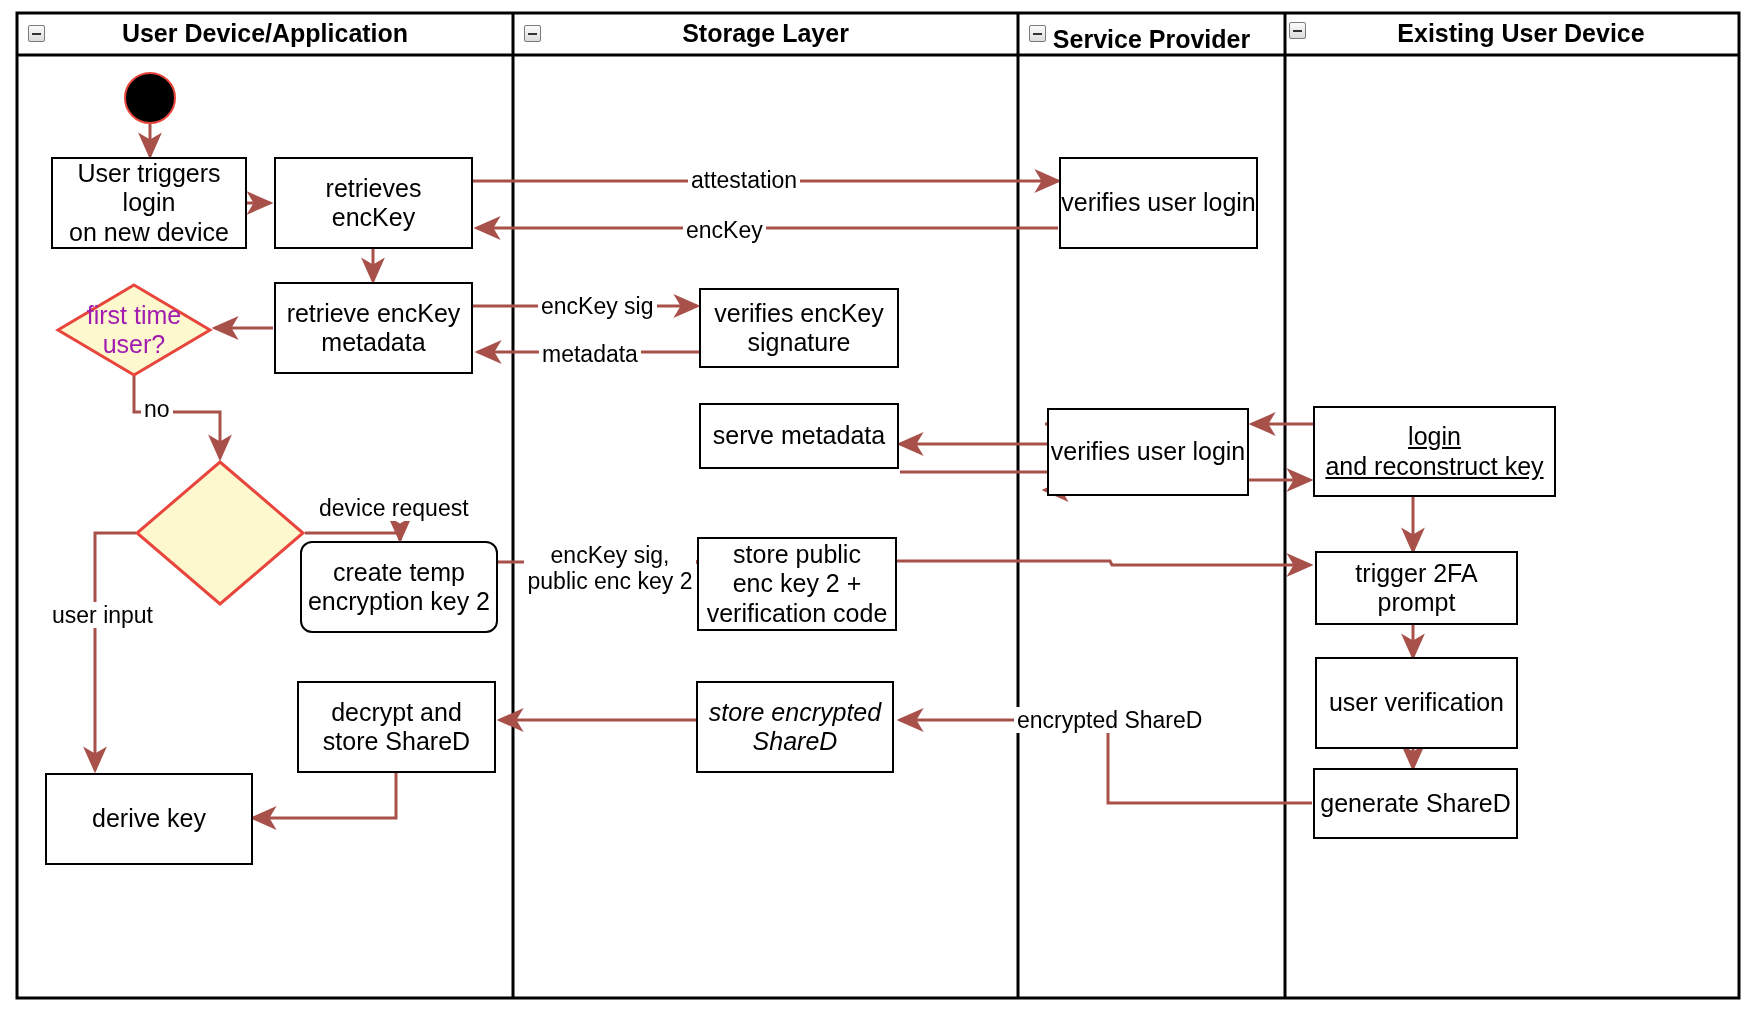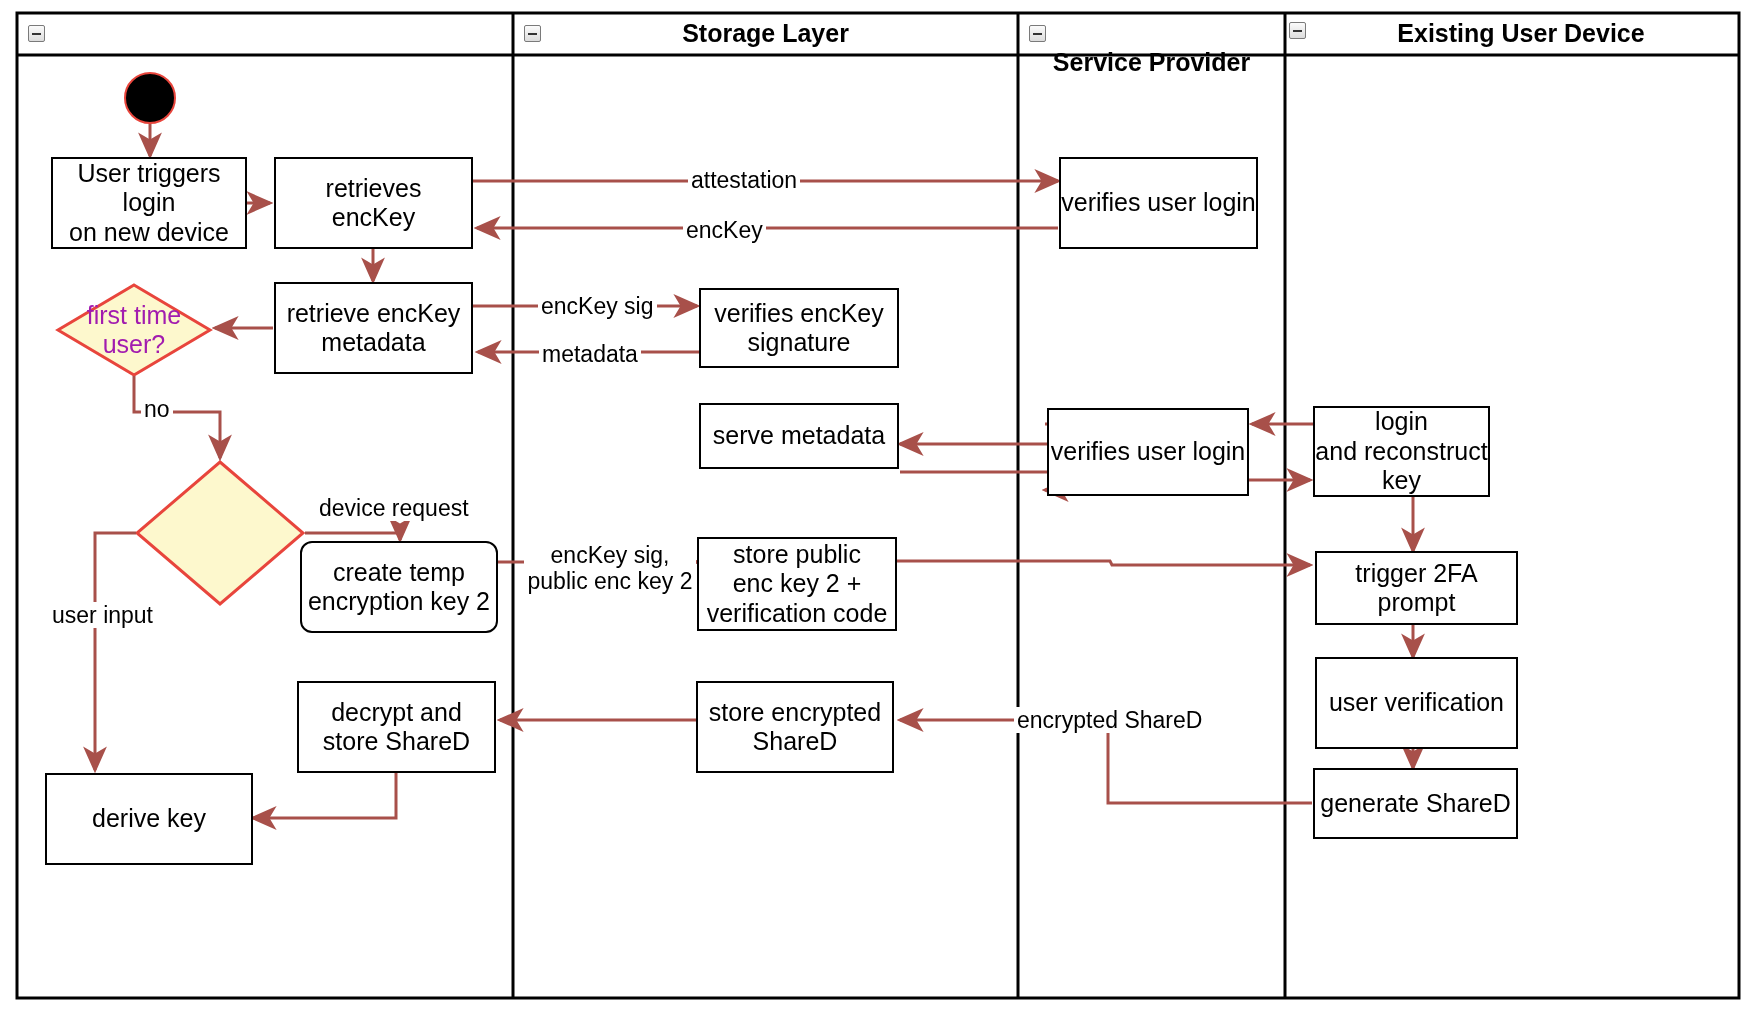--- a/index.html
+++ b/index.html
@@ -172,26 +172,27 @@
 
       <path d="M 1312 803 L 1108 803 L 1108 720 L 900 720" marker-end="url(#arrowRed)"></path>
 
       <path d="M 696 720 L 500 720" marker-end="url(#arrowRed)"></path>
 
       <path d="M 396 772 L 396 818 L 253 818" marker-end="url(#arrowRed)"></path>
     </g>
   </svg>
 
   <div class="collapse-icon" style="left:28px; top:25px;"></div>
+  <div class="swimlane-title" style="left:17px; top:13px; width:496px; height:42px;">User Device/Application</div>
 
   <div class="collapse-icon" style="left:524px; top:25px;"></div>
   <div class="swimlane-title" style="left:513px; top:13px; width:505px; height:42px;">Storage Layer</div>
 
   <div class="collapse-icon" style="left:1029px; top:25px;"></div>
-  <div class="swimlane-title" style="left:1018px; top:13px; width:267px; height:54px;margin-top:23px;">Service Provider</div>
+  <div class="swimlane-title" style="left:1018px; top:13px; width:267px; height:54px;">Service Provider</div>
 
   <div class="collapse-icon" style="left:1289px; top:22px;"></div>
   <div class="swimlane-title" style="left:1303px; top:13px; width:436px; height:42px;">Existing User Device</div>
 
   <div class="start-node" style="left:124px; top:72px; width:52px; height:52px;"></div>
 
   <div class="node rect" style="left:51px; top:157px; width:196px; height:92px;">User triggers login
 on new device</div>
 
   <div class="node rect" style="left:274px; top:157px; width:199px; height:92px;">retrieves
@@ -216,28 +217,28 @@
 
   <div class="node rect" style="left:699px; top:288px; width:200px; height:80px;">verifies encKey
 signature</div>
 
   <div class="node rect" style="left:699px; top:403px; width:200px; height:66px;">serve metadata</div>
 
   <div class="node rect" style="left:697px; top:537px; width:200px; height:94px;">store public
 enc key 2 +
 verification code</div>
 
-  <div class="node rect" style="left:696px; top:681px; width:198px; height:92px;">store encrypted
+  <div class="node rect" style="left:696px; top:681px; width:198px; height:92px;font-style:italic;">store encrypted
 ShareD</div>
 
   <div class="node rect" style="left:1059px; top:157px; width:199px; height:92px;">verifies user login</div>
 
   <div class="node rect" style="left:1047px; top:408px; width:202px; height:88px;">verifies user login</div>
 
-  <div class="node rect" style="left:1313px; top:406px; width:177px; height:91px;">login
+  <div class="node rect" style="left:1313px; top:406px; width:243px; height:91px;text-decoration:underline;">login
 and reconstruct key</div>
 
   <div class="node rect" style="left:1315px; top:551px; width:203px; height:74px;">trigger 2FA prompt</div>
 
   <div class="node rect" style="left:1315px; top:657px; width:203px; height:92px;">user verification</div>
 
   <div class="node rect" style="left:1313px; top:768px; width:205px; height:71px;">generate ShareD</div>
 
   <div class="edge-label" style="left:688px; top:167px;">attestation</div>
 

